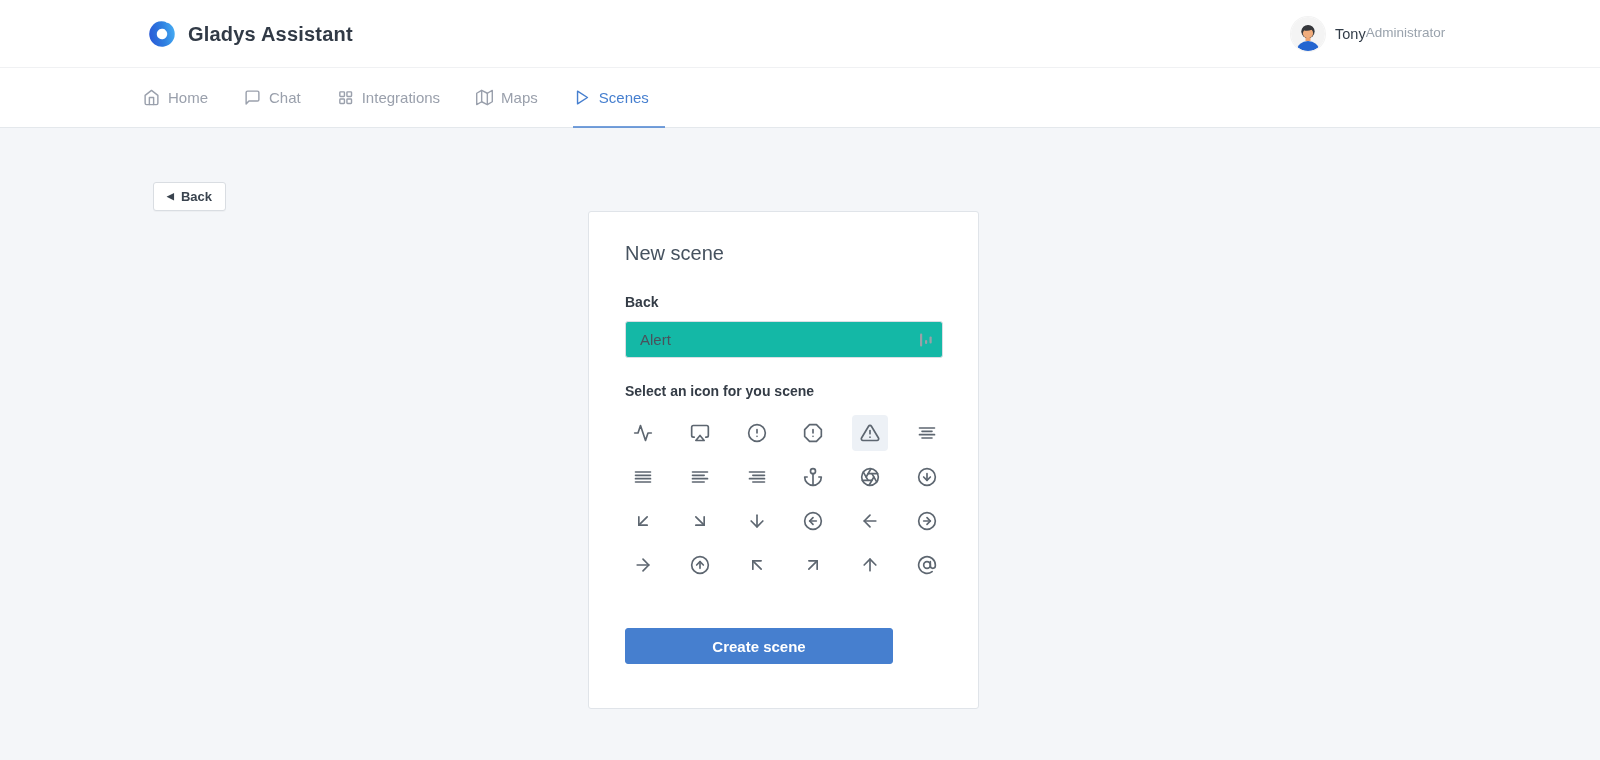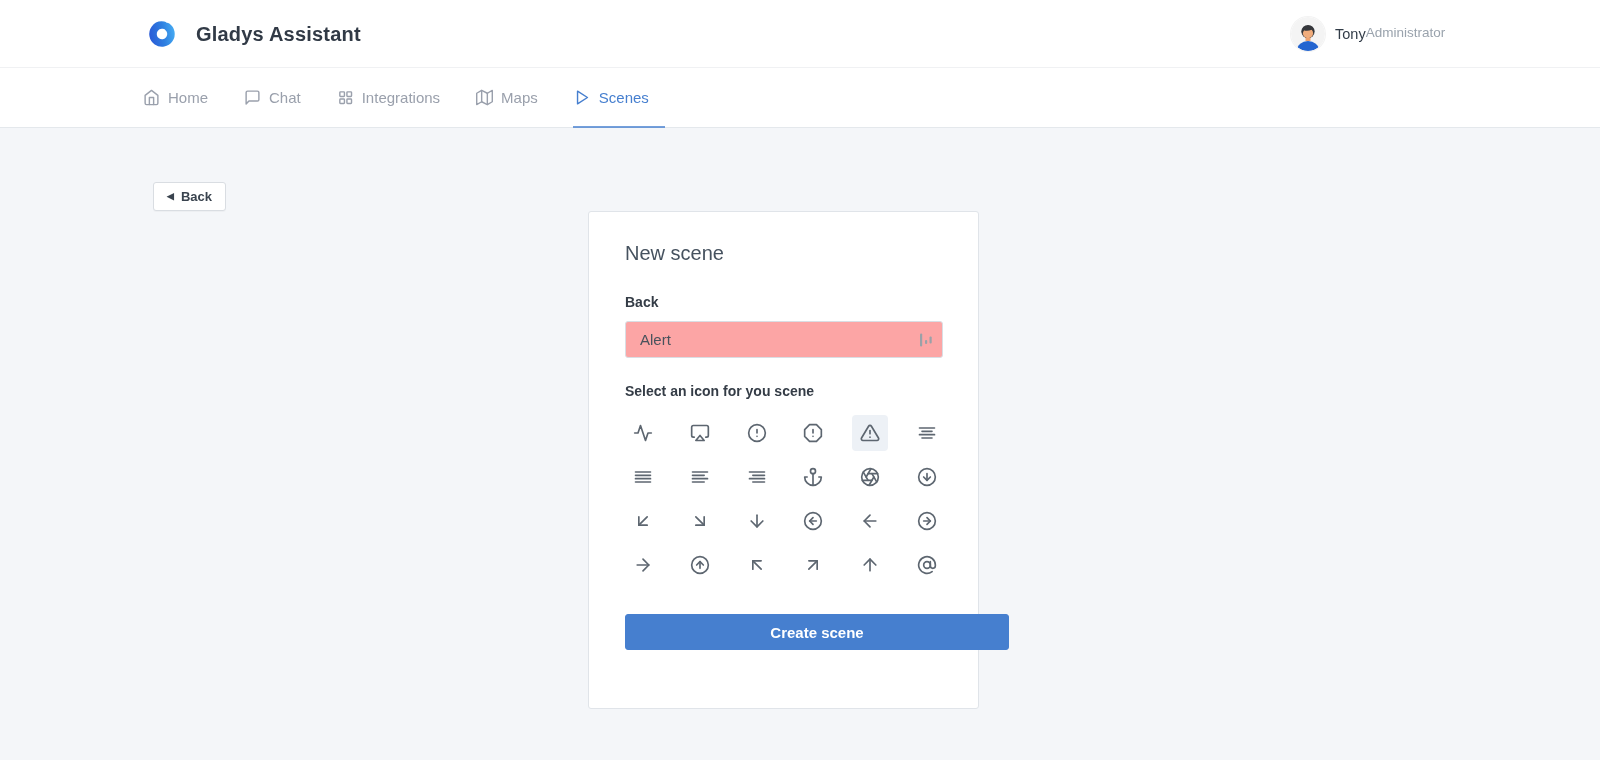--- a/index.html
+++ b/index.html
@@ -3,21 +3,21 @@
 <meta charset="utf-8">
 <style>
   * { margin:0; padding:0; box-sizing:border-box; }
   html,body { width:1600px; height:760px; overflow:hidden;
               font-family:"Liberation Sans", sans-serif; background:#f4f6f9; }
 
   
   .header { position:relative; height:68px; background:#ffffff;
             border-bottom:1px solid #f0f1f3; }
   .brand { position:absolute; left:148px; top:0; height:68px;
-           display:flex; align-items:center; gap:20px; }
+           display:flex; align-items:center; gap:12px; }
   .brand-logo { width:28px; height:28px; display:block; }
   .brand-title { font-size:20px; font-weight:700; color:#313a46; letter-spacing:.2px; }
   .user-block { position:absolute; left:1291px; top:0; height:68px;
                 display:flex; align-items:center; gap:10px; cursor:pointer; }
   .avatar { width:34px; height:34px; border-radius:50%; display:block;
             box-shadow:0 0 0 1px rgba(0,0,0,.05); }
   .user-texts { display:flex; line-height:1.25; }
   .user-name { font-size:14.5px; color:#323c48; }
   .user-role { font-size:13.5px; color:#9aa3ad; }
 
@@ -40,34 +40,34 @@
   .back-arrow { font-size:9px; line-height:1; color:#39434e; }
 
   .card { position:absolute; left:588px; top:83px; width:391px; height:498px;
           background:#ffffff; border:1px solid #e0e4e9; border-radius:3px;
           padding:30px 35px 20px 36px; }
   .card-title { font-size:20px; font-weight:500; color:#46525f; margin-bottom:29px; }
   .field-label { font-size:14px; font-weight:600; color:#343c46; margin-bottom:11px; }
   .input-wrap { position:relative; margin-bottom:25px; }
   .name-input { width:100%; height:37px; border:1px solid #d9dee4; border-radius:3px;
                 padding:0 34px 0 14px; font-size:15px; color:#49525c;
-                font-family:"Liberation Sans", sans-serif; background:#fca5a5; outline:none; }
+                font-family:"Liberation Sans", sans-serif; background:#14b8a6; outline:none; }
   .input-caret { position:absolute; right:10px; top:50%; transform:translateY(-50%);
                  width:14px; height:16px; display:block; }
 
   .icon-picker-label { font-size:14px; font-weight:600; color:#343c46; margin-bottom:16px; }
   .grid-wrap { position:relative; height:196px; overflow:hidden; }
   .icon-grid { display:grid; grid-template-columns:repeat(6,36px);
                justify-content:space-between; row-gap:8px; width:320px; }
   .icon-cell { width:36px; height:36px; display:flex; align-items:center;
                justify-content:center; color:#5d6670; border-radius:4px; cursor:pointer; }
   .icon-cell svg { width:20px; height:20px; }
   .icon-cell.selected { background:#edf1f6; }
 
-  .submit-btn { margin-top:3px; width:384px; height:36px; background:#467fcf;
+  .submit-btn { margin-top:17px; width:268px; height:36px; background:#467fcf;
                 border:1px solid #467fcf; border-radius:3px; color:#ffffff;
                 font-size:15px; font-weight:600; cursor:pointer;
                 font-family:"Liberation Sans", sans-serif; }
 </style>
 </head>
 <body>
 
 <div class="header">
   <div class="brand">
     <svg class="brand-logo" viewBox="0 0 28 28">

